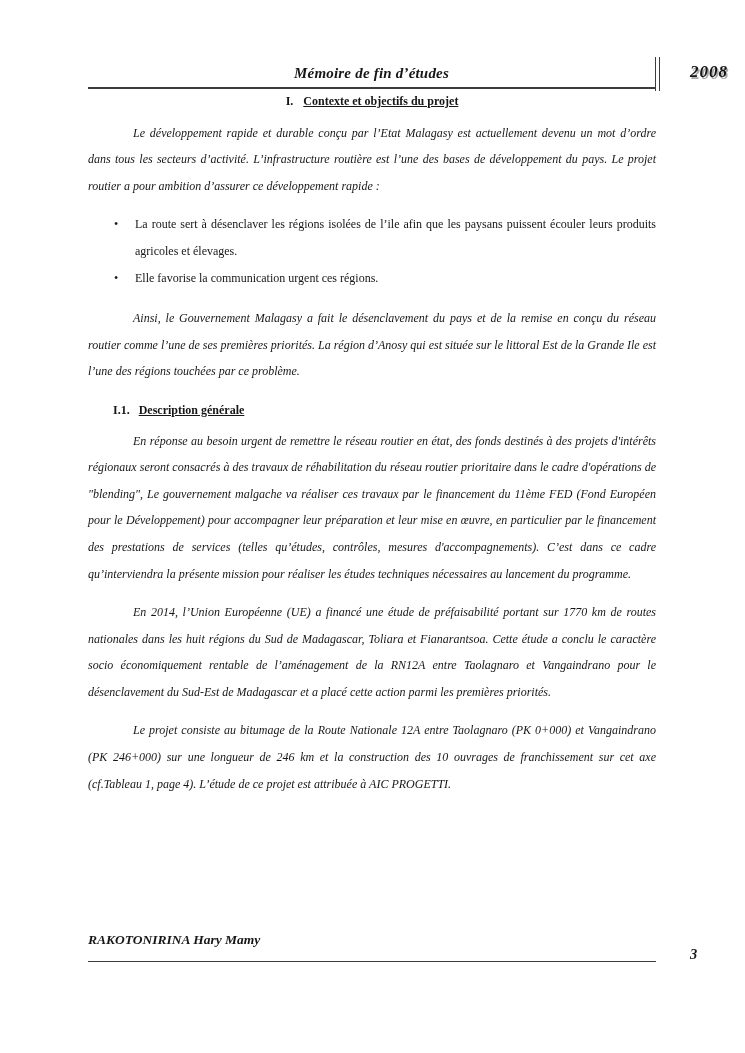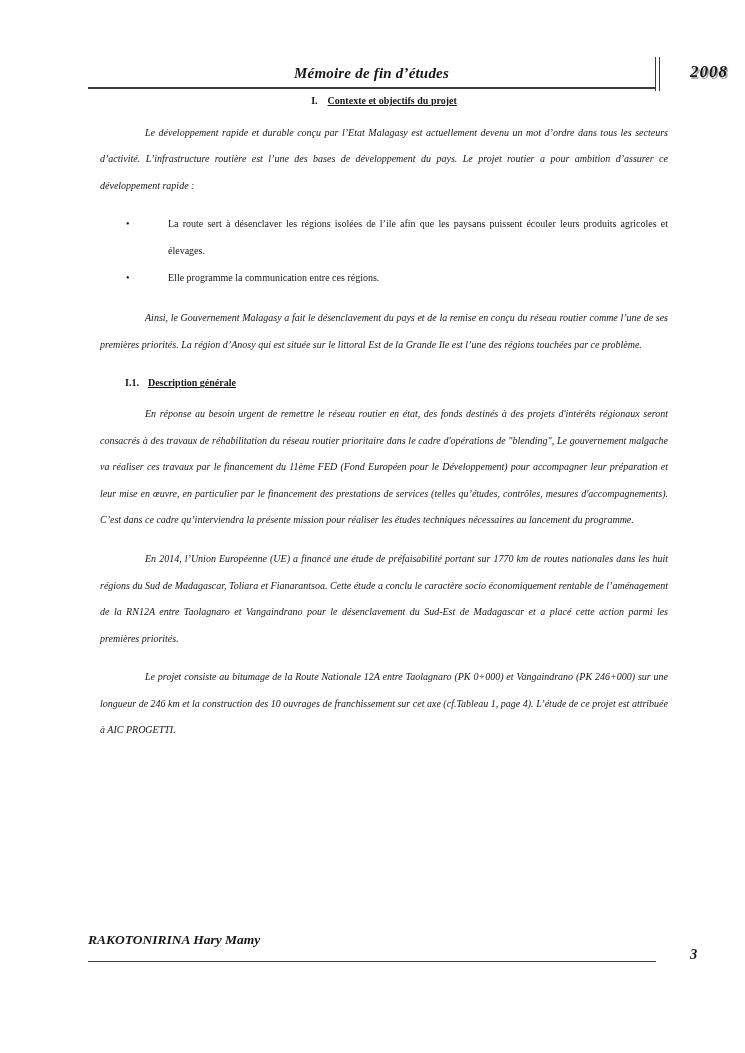--- a/index.html
+++ b/index.html
@@ -52,23 +52,23 @@
     font-size: 17px;
     letter-spacing: 1px;
     text-shadow: 1.5px 1.5px 0 #a9a9a9;
     padding-bottom: 4px;
   }
 
   
   .doc-body {
     position: absolute;
     top: 88px;
-    left: 100px;
+    left: 88px;
     width: 568px;
-    font-size: 10px;
+    font-size: 12px;
     line-height: 26.6px;
   }
   .section-heading {
     text-align: center;
     font-weight: bold;
     margin: 0 0 5px 0;
   }
   .section-number { padding-right: 10px; }
   .section-title-underline { text-decoration: underline; }
 
@@ -84,21 +84,20 @@
     display: flex;
     padding-left: 26px;
   }
   .bullet-marker {
     width: 21px;
     flex: 0 0 21px;
   }
   .bullet-text {
     flex: 1;
     text-align: justify;
-    margin-left: 21px;
   }
 
   .subsection-heading {
     font-weight: bold;
     margin: 0 0 4px 0;
     padding-left: 25px;
   }
   .subsection-number { padding-right: 9px; }
 
   
@@ -147,21 +146,21 @@
 
     <p class="para">Le développement rapide et durable conçu par l’Etat Malagasy est actuellement devenu un mot d’ordre dans tous les secteurs d’activité. L’infrastructure routière est l’une des bases de développement du pays. Le projet routier a pour ambition d’assurer ce développement rapide :</p>
 
     <div class="bullet-list">
       <div class="bullet-item">
         <span class="bullet-marker">•</span>
         <span class="bullet-text">La route sert à désenclaver les régions isolées de l’ile afin que les paysans puissent écouler leurs produits agricoles et élevages.</span>
       </div>
       <div class="bullet-item">
         <span class="bullet-marker">•</span>
-        <span class="bullet-text">Elle programme la communication entre ces régions.</span>
+        <span class="bullet-text">Elle favorise la communication urgent ces régions.</span>
       </div>
     </div>
 
     <p class="para">Ainsi, le Gouvernement Malagasy a fait le désenclavement du pays et de la remise en conçu du réseau routier comme l’une de ses premières priorités. La région d’Anosy qui est située sur le littoral Est de la Grande Ile est l’une des régions touchées par ce problème.</p>
 
     <div class="subsection-heading">
       <span class="subsection-number">I.1.</span><span class="section-title-underline">Description générale</span>
     </div>
 
     <p class="para">En réponse au besoin urgent de remettre le réseau routier en état, des fonds destinés à des projets d'intérêts régionaux seront consacrés à des travaux de réhabilitation du réseau routier prioritaire dans le cadre d'opérations de "blending",  Le gouvernement malgache va réaliser ces travaux par le financement du 11ème FED (Fond Européen pour le Développement) pour accompagner leur préparation et leur mise en œuvre, en particulier par le financement des prestations de services (telles qu’études, contrôles, mesures d'accompagnements). C’est dans ce cadre qu’interviendra la présente mission pour réaliser les études techniques nécessaires au lancement du programme.</p>

